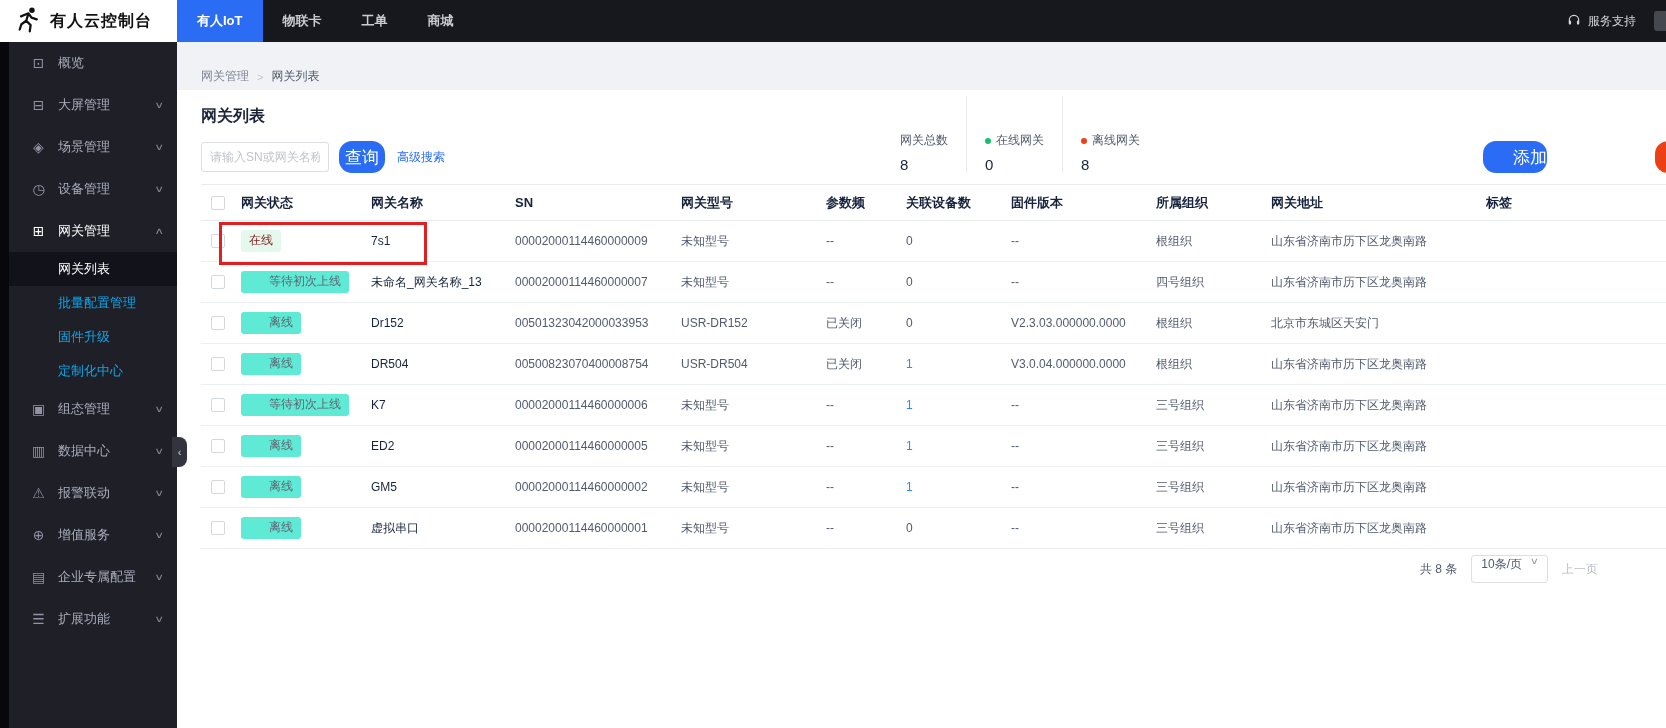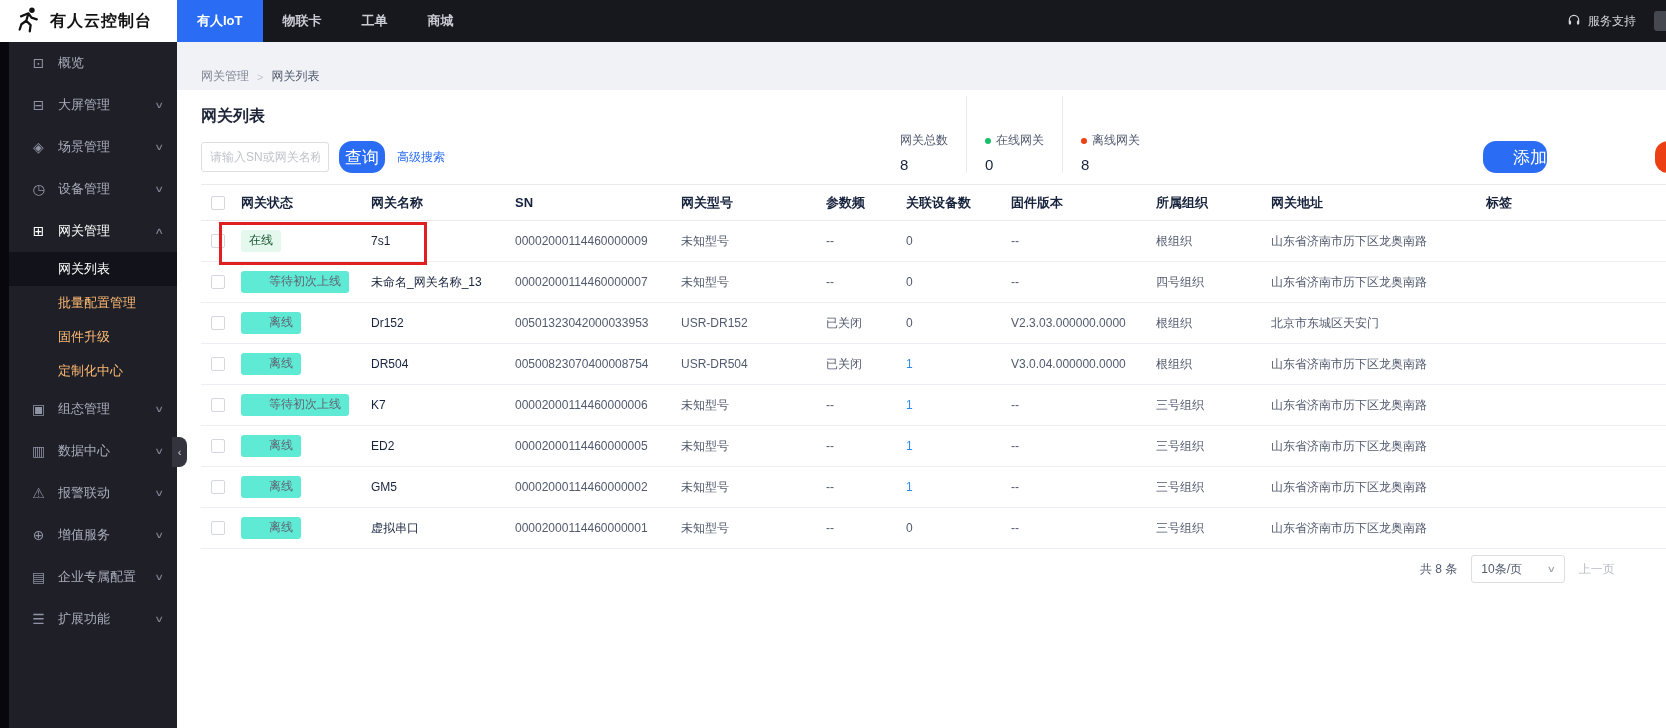--- a/index.html
+++ b/index.html
@@ -18,21 +18,21 @@
   .top-right { margin-left:auto; display:flex; align-items:center; gap:7px; padding-right:30px; color:#d5d7dd; font-size:12px; position:relative; }
   .avatar-cut { position:absolute; right:-8px; top:11px; width:20px; height:20px; border-radius:3px; background:#464850; }
   
   .left-strip { position:absolute; left:0; top:42px; width:9px; height:686px; background:#08080c; z-index:40; }
   .sidebar { position:absolute; left:0; top:42px; width:177px; bottom:0; background:#1e1f27; z-index:20; }
   .menu-item { height:42px; display:flex; align-items:center; padding:0 14px 0 30px; color:#a9adbb; font-size:13px; cursor:pointer; white-space:nowrap; }
   .mi-icon { width:17px; margin-right:11px; font-size:14px; color:#8f93a3; text-align:center; flex:none; }
   .menu-item.open { color:#fff; }
   .menu-item.open .mi-icon { color:#fff; }
   .mi-caret { margin-left:auto; font-size:9px; color:#7d818f; transform:scaleX(1.5); }
-  .submenu-item { height:34px; line-height:34px; padding-left:58px; color:#fdba74; font-size:13px; cursor:pointer; white-space:nowrap; }
+  .submenu-item { height:34px; line-height:34px; padding-left:58px; color:#0ea5e9; font-size:13px; cursor:pointer; white-space:nowrap; }
   .submenu-item.active { background:#12131a; color:#fff; }
   .collapse-handle { position:absolute; left:172px; top:437px; width:15px; height:30px; background:#33343d; border-radius:0 8px 8px 0; color:#cfd2da; display:flex; align-items:center; justify-content:center; font-size:11px; z-index:45; cursor:pointer; }
   
   .main { position:absolute; left:177px; top:42px; right:0; bottom:0; background:#f0f2f5; }
   .breadcrumb { position:absolute; left:24px; top:26px; font-size:12px; color:#808695; display:flex; gap:8px; align-items:center; }
   .bc-item { cursor:pointer; }
   .bc-item.last { color:#515a6e; }
   .bc-sep { color:#c0c4cc; font-size:11px; }
   .content { position:absolute; left:0; top:48px; right:0; bottom:0; background:#fff; }
   .page-title { font-size:16px; font-weight:700; color:#1c2438; position:absolute; left:24px; top:16px; }
@@ -52,26 +52,26 @@
   .btn-add { position:absolute; left:1282px; width:64px;text-align:right; }
   .btn-danger { position:absolute; left:1454px; width:70px; background:#ed3f14; color:#fff; }
   
   .gw-table { position:absolute; left:24px; top:94px; width:1465px; border-collapse:collapse; table-layout:fixed; font-size:12px; color:#515a6e; }
   .gw-table th { height:36px; text-align:left; font-size:13px; color:#17233d; font-weight:700; border-top:1px solid #e8eaec; border-bottom:1px solid #e8eaec; padding:0 6px 0 0; white-space:nowrap; overflow:hidden; }
   .gw-table td { height:41px; border-bottom:1px solid #ebeef5; padding:0 6px 0 0; white-space:nowrap; overflow:hidden; }
   .gw-table th:first-child, .gw-table td:first-child { padding-left:10px; }
   .c-name { color:#17233d; }
   .dev-link { color:#2d8cf0; cursor:pointer; text-decoration:none; }
   .badge { display:inline-block; padding:4px 8px; border-radius:3px; font-size:12px; line-height:1.1; white-space:nowrap; }
-  .badge-online { background:#e5f8ed; color:#14532d; }
+  .badge-online { background:#e5f8ed; color:#7f1d1d; }
   .badge-gray { background:#5eead4; color:#5f6574;padding-left:28px; }
   .cb { display:inline-block; width:14px; height:14px; border:1px solid #d4d7dd; border-radius:2px; background:#fff; vertical-align:middle; cursor:pointer; }
   
   .pagination { position:absolute; top:465px; left:1243px; display:flex; align-items:center; gap:14px; font-size:12px; color:#515a6e; white-space:nowrap; }
-  .pg-size { display:flex; align-items:center; gap:26px; border:1px solid #dcdee2; border-radius:3px; height:28px; padding:0 9px; cursor:pointer; }
+  .pg-size { display:flex; gap:9px; border:1px solid #dcdee2; border-radius:3px; height:28px; padding:0 9px; cursor:pointer; }
   .pg-caret { font-size:9px; color:#9aa0ab; transform:scaleX(1.4); }
   .pg-prev { color:#b9bdc4; cursor:pointer; }
   
   .annotation { position:absolute; left:42px; top:132px; width:208px; height:43px; border:3px solid #e02020; z-index:10; pointer-events:none; }
 </style>
 </head>
 <body>
 
 <header class="topbar">
   <div class="logo">

